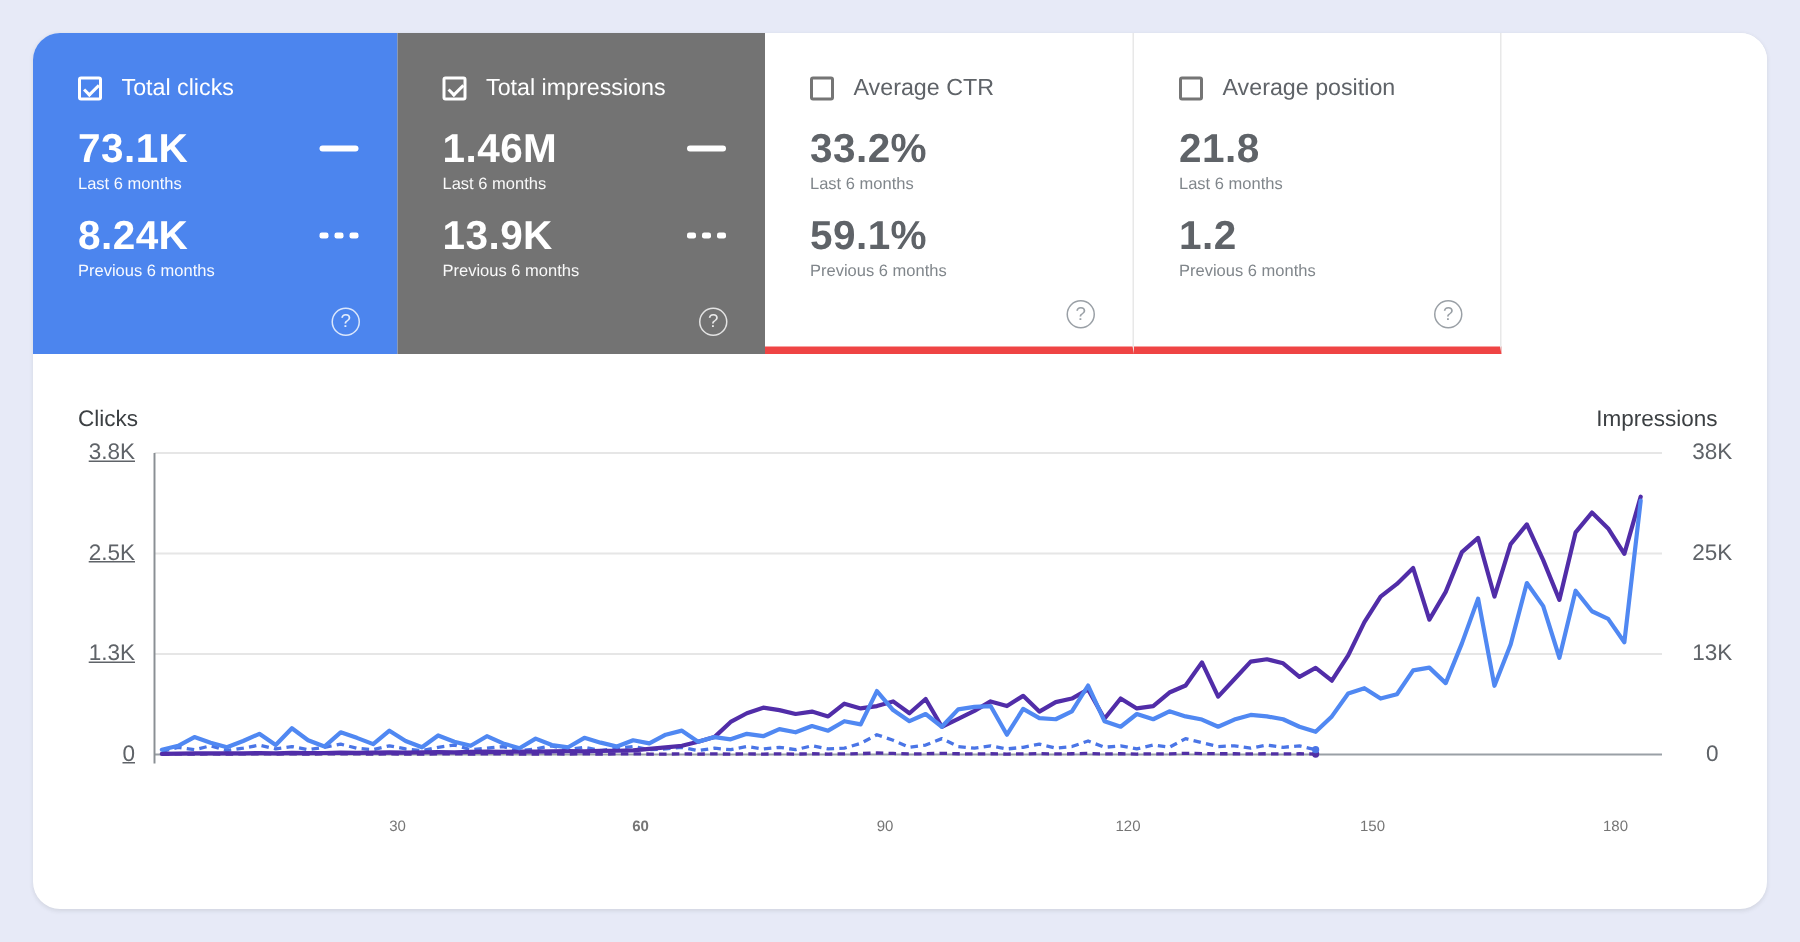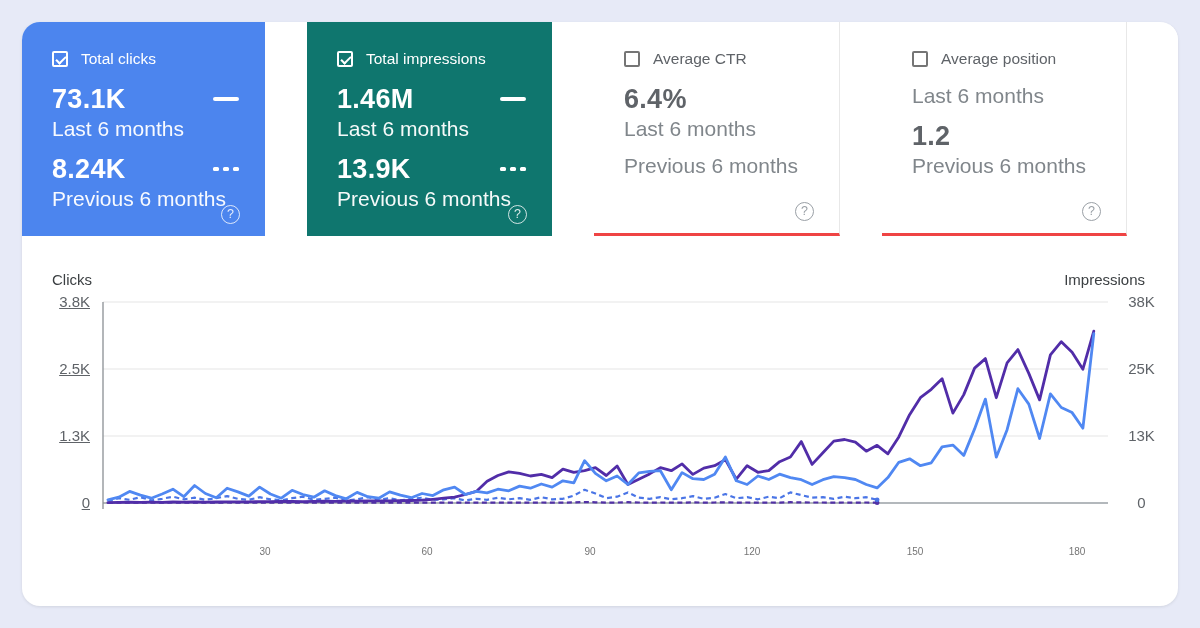--- a/index.html
+++ b/index.html
@@ -3,42 +3,42 @@
 <meta charset="utf-8">
 <style>
   * { margin:0; padding:0; box-sizing:border-box; }
   body { font-family:"Liberation Sans", sans-serif; }
   .page { position:relative; width:1200px; height:628px; background:#e7eaf7; overflow:hidden; }
   .panel { position:absolute; left:22px; top:22px; width:1156px; height:584px;
            background:#ffffff; border-radius:18px; overflow:hidden;
            box-shadow:0 1px 3px rgba(60,64,67,.12); }
 
   
-  .cards-row { display:flex; height:214px;gap:42px; }
+  .cards-row { display:flex; height:214px; }
   .card { position:relative; padding:28px 26px 0 30px; }
   .card.c0 { width:243px; } .card.c1 { width:245px; }
   .card.c2 { width:246px; } .card.c3 { width:245px; }
   .cards-filler { flex:1; background:#fff; }
   .card.colored { color:#ffffff; }
-  .card.white  { background:#ffffff; border-right:1px solid #e8e8e8; border-bottom:3px solid #ef4444; }
+  .card.white  { background:#ffffff; border-right:1px solid #e8e8e8; border-bottom:5px solid #ef4444; }
 
   .title-row { display:flex; align-items:center; gap:13px; margin-bottom:16px; }
   .checkbox { width:16px; height:16px; border:2px solid #757575; border-radius:2px;
               position:relative; flex:0 0 auto; cursor:pointer; }
   .card.colored .checkbox { border-color:#ffffff; }
   .checkbox.checked::after { content:""; position:absolute; left:2px; top:2.5px;
               width:8px; height:4px; border-left:2px solid #fff; border-bottom:2px solid #fff;
               transform:rotate(-45deg); }
   .card-title { font-size:15.5px; }
   .card.white .card-title { color:#5f6368; }
 
   .value-row { display:flex; align-items:center; justify-content:space-between; height:30px; }
   .card-value { font-size:27px; font-weight:700; letter-spacing:.3px; }
   .card.white .card-value { color:#5f6368; }
-  .card-period { font-size:21px; margin:3px 0 13px; }
+  .card-period { font-size:11px; margin:3px 0 13px; }
   .card.colored .card-period { color:rgba(255,255,255,.96); }
   .card.white .card-period { color:#80868b; }
 
   .marker-solid { width:26px; height:4px; border-radius:2px; background:#fff; }
   .marker-dashed { display:flex; gap:4px; }
   .marker-dashed i { width:6px; height:4px; border-radius:1.5px; background:#fff; display:block; }
 
   .help { position:absolute; right:25px; bottom:12px; width:19px; height:19px;
           border:1.5px solid rgba(255,255,255,.8); border-radius:50%;
           font-size:12.5px; line-height:16.5px; text-align:center;
@@ -48,21 +48,21 @@
   
   .axis-title { position:absolute; font-size:15px; color:#3c4043; height:18px; }
   .axis-title.left  { left:0; top:249px; width:70px; text-align:right; }
   .axis-title.right { left:1028px; top:249px; width:95px; text-align:right; }
   .ytick { position:absolute; font-size:15px; color:#5f6368; height:18px; line-height:18px; }
   .ytick.l { left:0; width:68px; text-align:right;text-decoration:underline; }
   .ytick.r { left:1092px; width:55px; text-align:center; }
   .yt0 { top:271px; } .yt1 { top:338px; } .yt2 { top:405px; } .yt3 { top:472px; }
   .xtick { position:absolute; top:524px; width:48px; text-align:center;
            font-size:10px; color:#757575; }
-  .xt0 { left:219px; } .xt1 { left:381px; } .xt2 { left:544px; }
+  .xt0 { left:219px; } .xt1 { left:381px;font-weight:bold; } .xt2 { left:544px; }
   .xt3 { left:706px; } .xt4 { left:869px; } .xt5 { left:1031px; }
   #chart-svg { position:absolute; left:0; top:0; pointer-events:none; }
 </style>
 </head>
 <body>
 
 <div class="page">
   <div class="panel">
 
     <div class="cards-row">
@@ -82,21 +82,21 @@
           <span class="marker-dashed">
               <i></i>
               <i></i>
               <i></i>
             </span>
         </div>
         <div class="card-period">Previous 6 months</div>
         <div class="help">?</div>
       </div>
 
-      <div class="card colored c1" style="background:#0f766e">
+      <div class="card colored c1" style="background:#737373">
         <div class="title-row">
           <span class="checkbox checked"></span>
           <span class="card-title">Total impressions</span>
         </div>
         <div class="value-row">
           <span class="card-value">1.46M</span>
           <span class="marker-solid"></span>
         </div>
         <div class="card-period">Last 6 months</div>
         <div class="value-row">
@@ -110,31 +110,37 @@
         <div class="card-period">Previous 6 months</div>
         <div class="help">?</div>
       </div>
 
       <div class="card white c2">
         <div class="title-row">
           <span class="checkbox"></span>
           <span class="card-title">Average CTR</span>
         </div>
         <div class="value-row">
-          <span class="card-value">6.4%</span>
+          <span class="card-value">33.2%</span>
         </div>
         <div class="card-period">Last 6 months</div>
+        <div class="value-row">
+          <span class="card-value">59.1%</span>
+        </div>
         <div class="card-period">Previous 6 months</div>
         <div class="help">?</div>
       </div>
 
       <div class="card white c3">
         <div class="title-row">
           <span class="checkbox"></span>
           <span class="card-title">Average position</span>
+        </div>
+        <div class="value-row">
+          <span class="card-value">21.8</span>
         </div>
         <div class="card-period">Last 6 months</div>
         <div class="value-row">
           <span class="card-value">1.2</span>
         </div>
         <div class="card-period">Previous 6 months</div>
         <div class="help">?</div>
       </div>
 
       <div class="cards-filler"></div>

